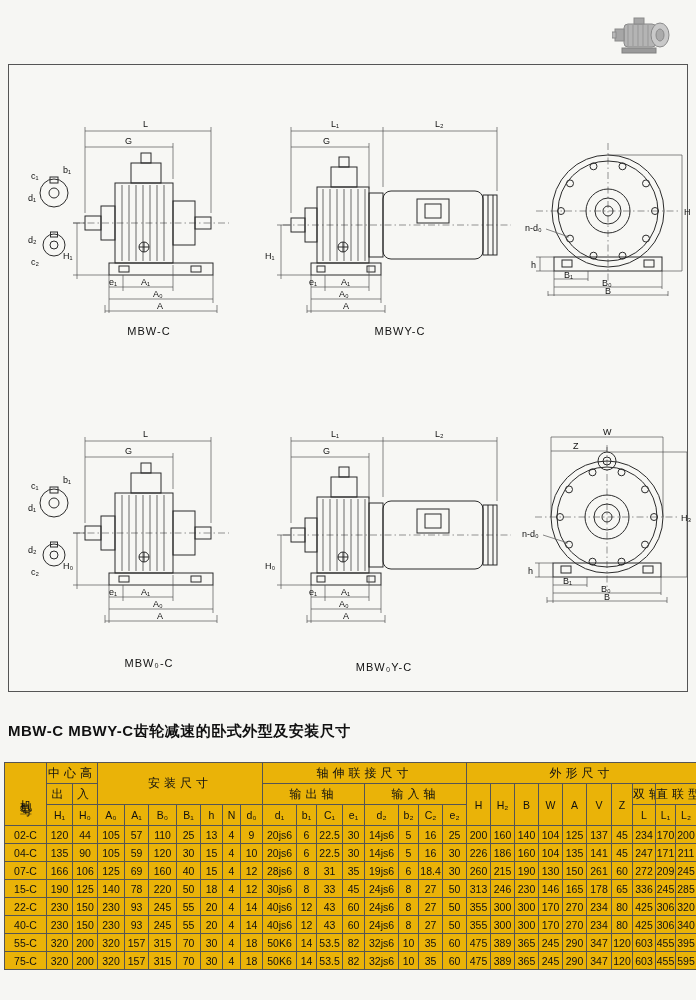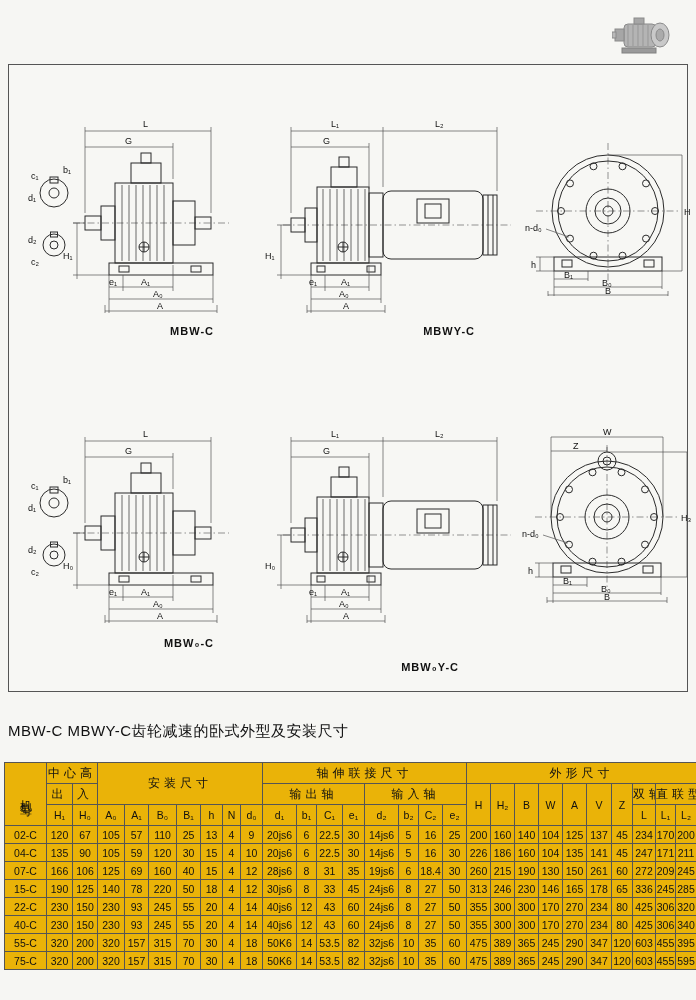--- a/index.html
+++ b/index.html
@@ -5,22 +5,22 @@
   html,body{margin:0;padding:0;background:#e9e9e7;}
   .page{position:relative;width:696px;height:1000px;background:#f6f6f3;
         font-family:"Liberation Sans",sans-serif;color:#111;overflow:hidden;}
   .frame{position:absolute;left:8px;top:64px;width:678px;height:626px;border:1px solid #555;background:#f7f7f4;}
   .panel{position:absolute;}
   .ln *{stroke:#2b2b2b;fill:none;stroke-width:1;}
   .fins line{stroke-width:.7;}
   .dl *{stroke:#555;fill:none;stroke-width:.7;}
   .cl{stroke:#666 !important;stroke-width:.7 !important;stroke-dasharray:7 3 1.5 3;}
   .dim{font-family:"Liberation Sans",sans-serif;font-size:9px;fill:#111;stroke:none;}
-  .caption{position:absolute;text-align:right;font-size:11px;letter-spacing:1px;color:#111;font-weight:bold;}
-  .title{position:absolute;left:8px;top:722px;font-size:15px;font-weight:normal;letter-spacing:.5px;}
+  .caption{position:absolute;text-align:center;font-size:11px;letter-spacing:1px;color:#111;}
+  .title{position:absolute;left:8px;top:722px;font-size:15px;font-weight:bold;letter-spacing:.5px;}
   table{position:absolute;left:4px;top:762px;width:688px;border-collapse:collapse;table-layout:fixed;background:#eab308;}
   th,td{border:1px solid #555;text-align:center;vertical-align:middle;padding:0;font-size:10.5px;font-weight:normal;overflow:hidden;white-space:nowrap;}
   thead th{height:20px;}
   .cn{font-size:12px;letter-spacing:4px;}
   .vert{writing-mode:vertical-lr;text-orientation:upright;font-size:12px;letter-spacing:3px;}
   tbody td{height:17px;}
   .logo{position:absolute;left:612px;top:12px;}
 </style>
 </head>
 <body>
@@ -410,21 +410,21 @@
           <text x="1" y="112" class="dim">n-d₀</text>
           <text x="7" y="149" class="dim">h</text>
           <text x="42" y="159" class="dim">B₁</text>
           <text x="80" y="167" class="dim">B₀</text>
           <text x="83" y="175" class="dim">B</text>
         </g>
     </svg>
 
     <div class="caption" style="left:75px;top:260px;width:130px">MBW-C</div>
     <div class="caption" style="left:316px;top:260px;width:150px">MBWY-C</div>
-    <div class="caption" style="left:75px;top:572px;width:130px">MBW₀-C</div>
+    <div class="caption" style="left:75px;top:592px;width:130px">MBW₀-C</div>
     <div class="caption" style="left:300px;top:596px;width:150px">MBW₀Y-C</div>
   </div>
 
   <div class="title">MBW-C MBWY-C齿轮减速的卧式外型及安装尺寸</div>
 
   <table>
     <colgroup>
       <col style="width:42px">
         <col style="width:26px">
         <col style="width:25px">
@@ -497,21 +497,21 @@
         <th>e₂</th>
         <th>L</th>
         <th>L₁</th>
         <th>L₂</th>
       </tr>
     </thead>
     <tbody>
         <tr>
           <td>02-C</td>
           <td>120</td>
-          <td>67</td>
+          <td>44</td>
           <td>105</td>
           <td>57</td>
           <td>110</td>
           <td>25</td>
           <td>13</td>
           <td>4</td>
           <td>9</td>
           <td>20js6</td>
           <td>6</td>
           <td>22.5</td>

